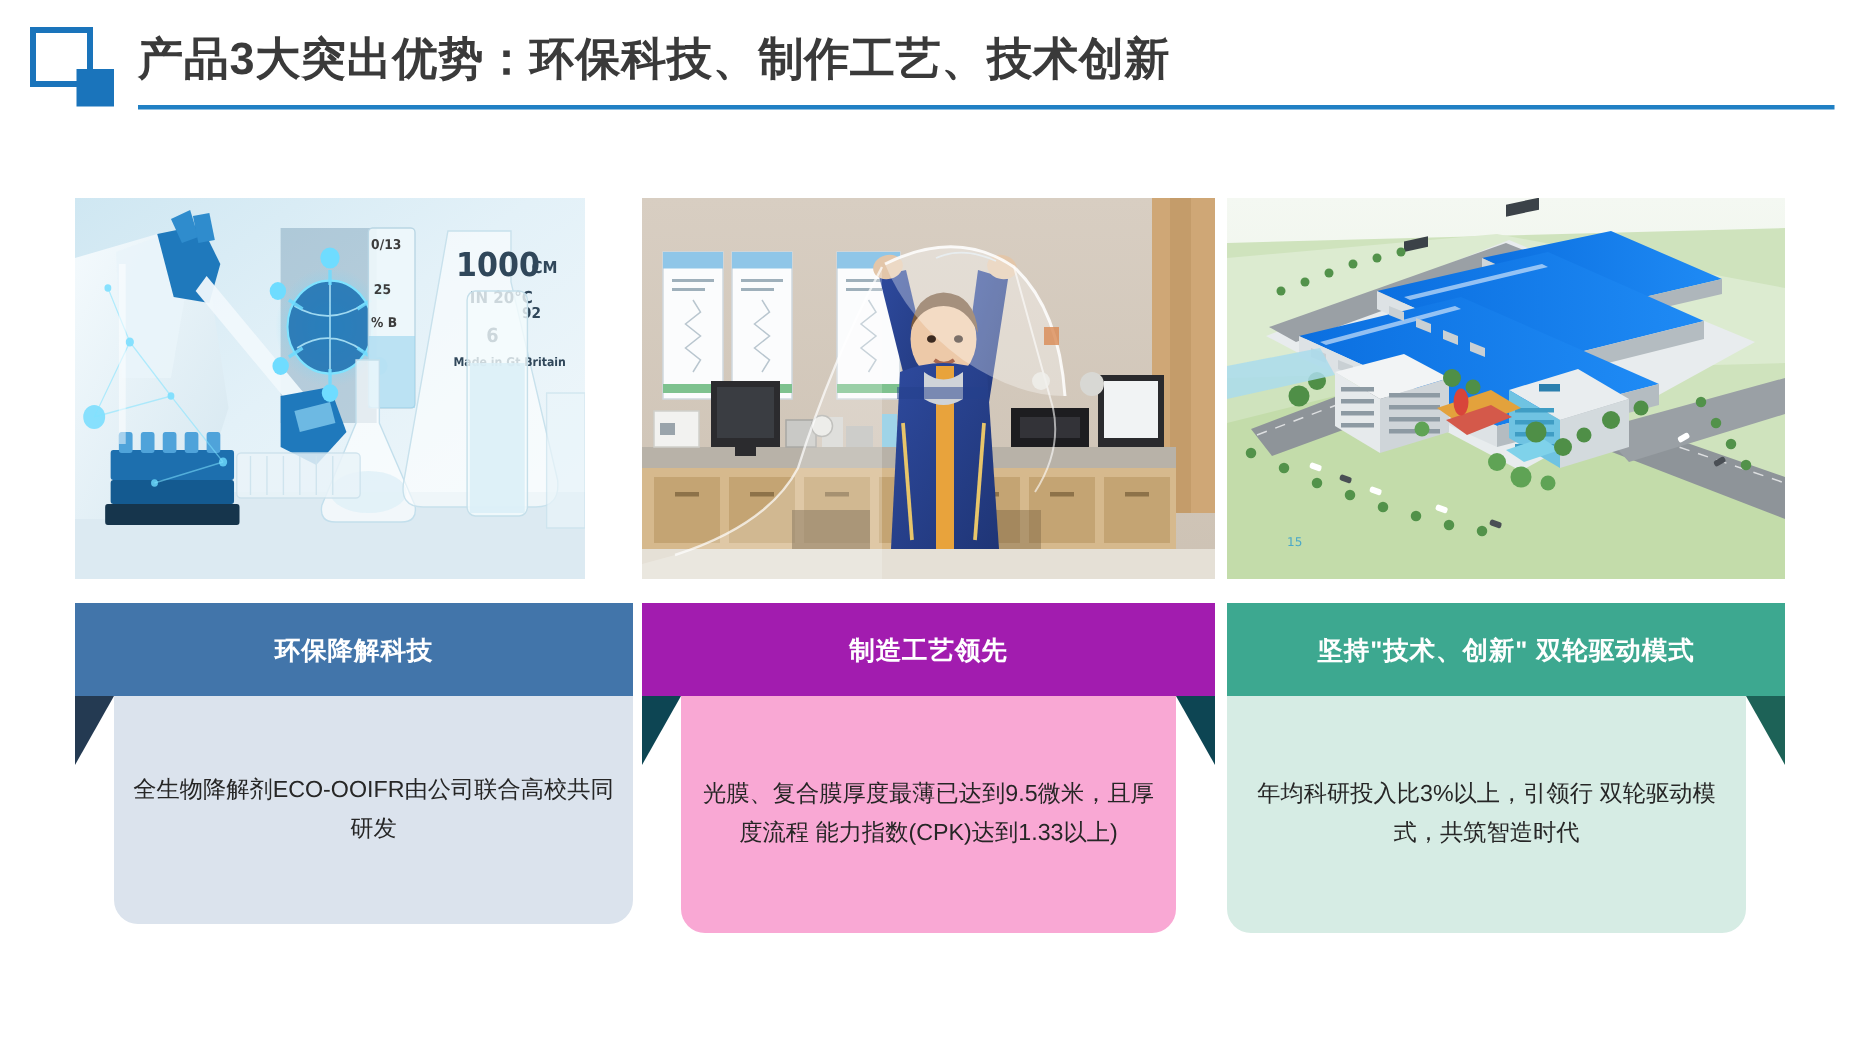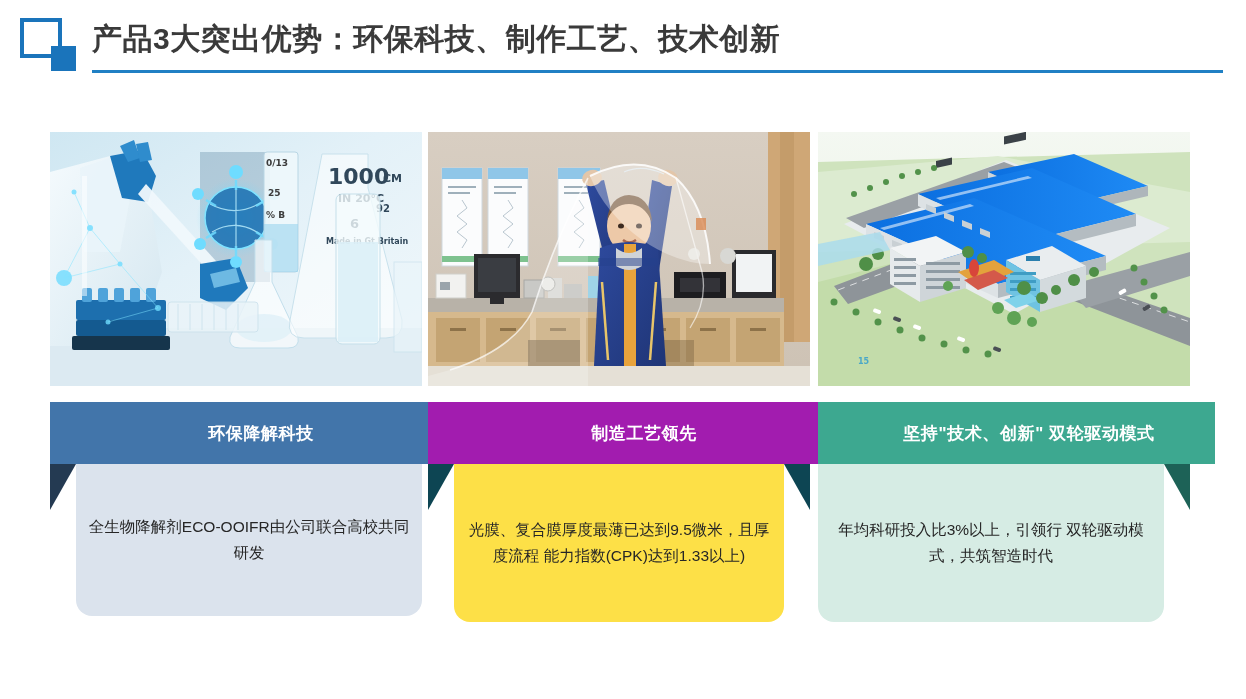--- a/index.html
+++ b/index.html
@@ -36,31 +36,31 @@
   .card{position:absolute;top:0;}
   .card-1{left:50px;width:372px;}
   .card-2{left:428px;width:382px;}
   .card-3{left:818px;width:372px;}
 
   
   .photo{
     position:absolute;left:0;top:0;height:254px;width:100%;
     overflow:hidden;background:#e8eef3;
   }
-  .card-1 .photo{width:372px;text-decoration:underline;}
+  .card-1 .photo{width:340px;text-decoration:underline;}
   .card-2 .photo{width:382px;}
-  .card-3 .photo{width:372px;font-weight:bold;}
+  .card-3 .photo{width:372px;}
   .photo svg{display:block;width:100%;height:100%;}
 
   
   .banner{
     position:absolute;top:270px;height:62px;
     display:flex;align-items:center;justify-content:center;
     color:#ffffff;font-size:17px;font-weight:bold;letter-spacing:.6px;
-    white-space:nowrap;z-index:4;padding-left:25px;
+    white-space:nowrap;z-index:4;
   }
   .card-1 .banner{left:0;width:372px;background:#4275aa;}
   .card-2 .banner{left:0;width:382px;background:#a21caf;}
   .card-3 .banner{left:0;width:372px;background:#3da890;}
 
   
   .fold{position:absolute;top:332px;width:26px;height:46px;z-index:3;}
   .fold-left{clip-path:polygon(0 0,100% 0,0 100%);}
   .fold-right{clip-path:polygon(0 0,100% 0,100% 100%);}
   .card-1 .fold-l{left:0;background:#243a52;}
@@ -69,21 +69,21 @@
   .card-3 .fold-r{left:346px;background:#1d6257;}
 
   
   .body-panel{
     position:absolute;top:332px;
     border-radius:0 0 16px 16px;
     display:flex;align-items:center;justify-content:center;
     z-index:5;
   }
   .card-1 .body-panel{left:26px;width:346px;height:152px;background:#dbe3ed;}
-  .card-2 .body-panel{left:26px;width:330px;height:158px;background:#fde047;}
+  .card-2 .body-panel{left:26px;width:330px;height:158px;background:#f9a8d4;}
   .card-3 .body-panel{left:0;width:346px;height:158px;background:#d6ece4;}
 
   .body-text{
     text-align:center;font-size:15.5px;line-height:1.65;color:#262626;
     padding:0 12px;max-width:100%;
   }
 </style>
 </head>
 <body>
 

